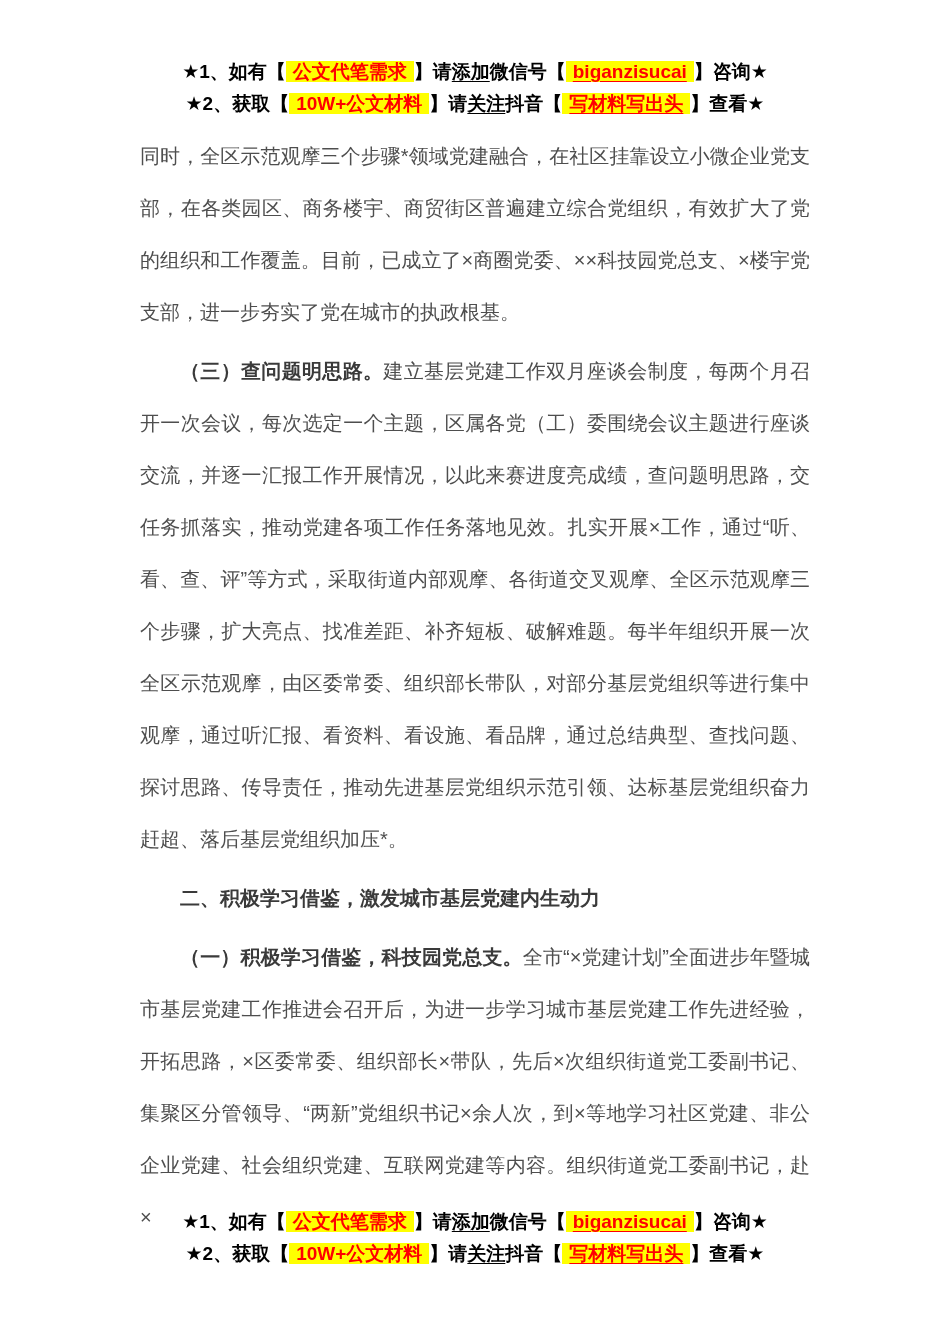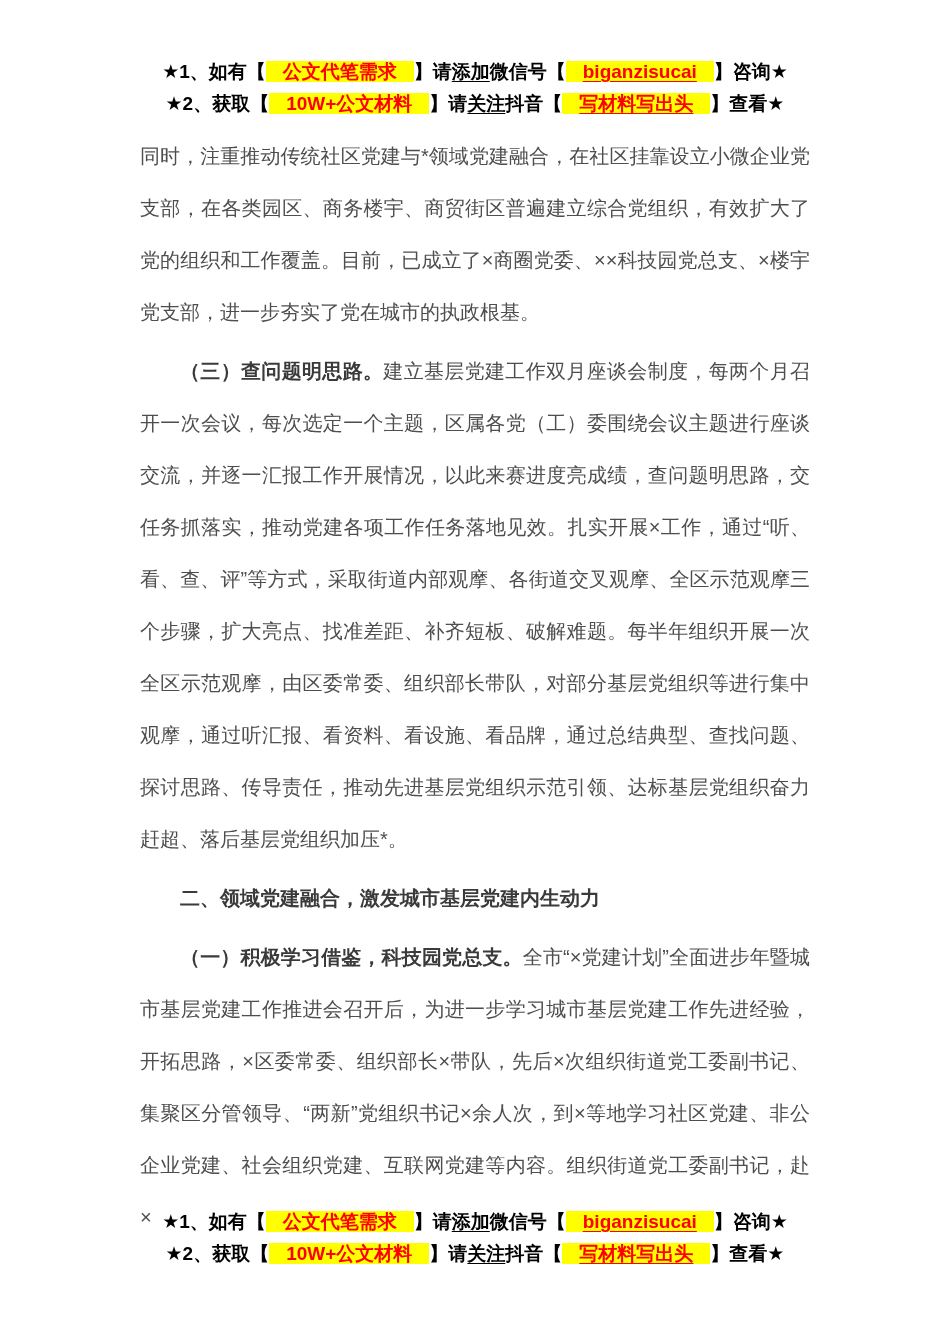--- a/index.html
+++ b/index.html
@@ -16,21 +16,21 @@
     font-weight:bold;
     font-size:19px;
     line-height:32px;
     color:var(--banner_text,#000000);
   }
   .banner-top{top:56px;}
   .banner-bottom{top:1206px;}
   .hl{
     color:var(--hl_text,#ff0000);
     background:var(--hl_bg,#ffff00);
-    padding:0 17px;
+    padding:0 7px;
   }
   .u{
     text-decoration:underline;
     text-underline-offset:3px;
   }
   .doc{
     position:absolute;
     top:130px;left:140px;
     width:670px;
     font-size:20px;
@@ -57,23 +57,23 @@
   <div class="banner banner-top">
     <div class="banner-line">
       <span>★1、如有【</span><span class="hl">公文代笔需求</span><span>】请</span><span class="u">添加</span><span>微信号【</span><span class="hl u">biganzisucai</span><span>】咨询★</span>
     </div>
     <div class="banner-line">
       <span>★2、获取【</span><span class="hl">10W+公文材料</span><span>】请</span><span class="u">关注</span><span>抖音【</span><span class="hl u">写材料写出头</span><span>】查看★</span>
     </div>
   </div>
 
   <div class="doc">
-    <p class="no-indent">同时，注重推动传统社区党建与*领域党建融合，在社区挂靠设立小微企业党支部，在各类园区、商务楼宇、商贸街区普遍建立综合党组织，有效扩大了党的组织和工作覆盖。目前，已成立了×商圈党委、××科技园党总支、×楼宇党支部，进一步夯实了党在城市的执政根基。</p>
+    <p class="no-indent">同时，全区示范观摩三个步骤*领域党建融合，在社区挂靠设立小微企业党支部，在各类园区、商务楼宇、商贸街区普遍建立综合党组织，有效扩大了党的组织和工作覆盖。目前，已成立了×商圈党委、××科技园党总支、×楼宇党支部，进一步夯实了党在城市的执政根基。</p>
     <p><span class="lead">（三）查问题明思路。</span><span>建立基层党建工作双月座谈会制度，每两个月召开一次会议，每次选定一个主题，区属各党（工）委围绕会议主题进行座谈交流，并逐一汇报工作开展情况，以此来赛进度亮成绩，查问题明思路，交任务抓落实，推动党建各项工作任务落地见效。扎实开展×工作，通过“听、看、查、评”等方式，采取街道内部观摩、各街道交叉观摩、全区示范观摩三个步骤，扩大亮点、找准差距、补齐短板、破解难题。每半年组织开展一次全区示范观摩，由区委常委、组织部长带队，对部分基层党组织等进行集中观摩，通过听汇报、看资料、看设施、看品牌，通过总结典型、查找问题、探讨思路、传导责任，推动先进基层党组织示范引领、达标基层党组织奋力赶超、落后基层党组织加压*。</span></p>
-    <h3>二、领域党建融合，激发城市基层党建内生动力</h3>
+    <h3>二、积极学习借鉴，激发城市基层党建内生动力</h3>
     <p><span class="lead">（一）积极学习借鉴，科技园党总支。</span><span>全市“×党建计划”全面进步年暨城市基层党建工作推进会召开后，为进一步学习城市基层党建工作先进经验，开拓思路，×区委常委、组织部长×带队，先后×次组织街道党工委副书记、集聚区分管领导、“两新”党组织书记×余人次，到×等地学习社区党建、非公企业党建、社会组织党建、互联网党建等内容。组织街道党工委副书记，赴×</span></p>
   </div>
 
   <div class="banner banner-bottom">
     <div class="banner-line">
       <span>★1、如有【</span><span class="hl">公文代笔需求</span><span>】请</span><span class="u">添加</span><span>微信号【</span><span class="hl u">biganzisucai</span><span>】咨询★</span>
     </div>
     <div class="banner-line">
       <span>★2、获取【</span><span class="hl">10W+公文材料</span><span>】请</span><span class="u">关注</span><span>抖音【</span><span class="hl u">写材料写出头</span><span>】查看★</span>
     </div>

